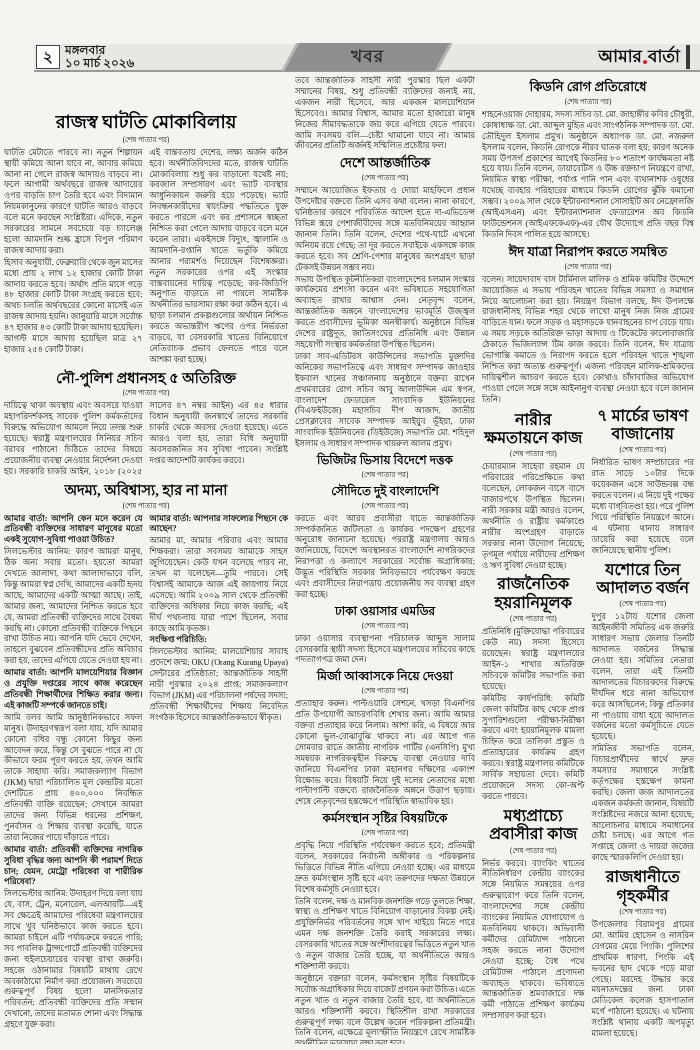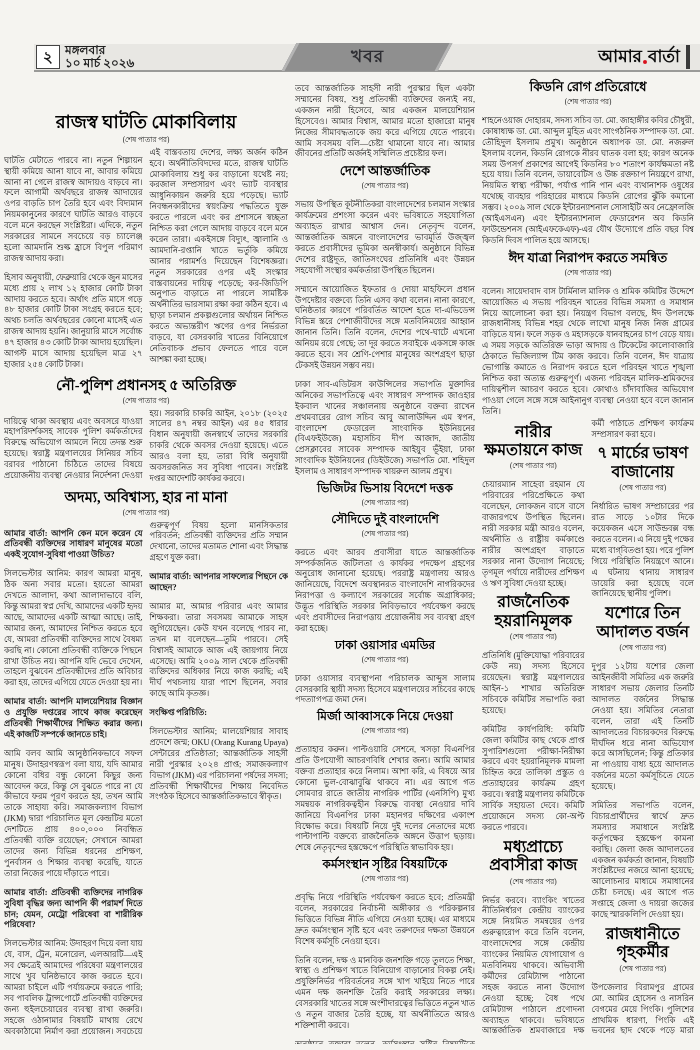--- a/index.html
+++ b/index.html
@@ -58,21 +58,21 @@
   .hl-xl{font-size:18px;margin-top:36px;}
   .hl-lg{font-size:14.5px;}
   .hl-md{font-size:13px;}
   .hl-sm{font-size:12px;}
   .hl-xs{font-size:16px;}
   .cont{
     text-align:center;font-size:7.2px;color:#222;margin:1px 0 2px 0;
   }
   .bp{
     font-size:8.3px;line-height:10.9px;text-align:justify;
-    margin:8px 0 1px 0;text-indent:0;word-spacing:-0.3px;
+    margin:0 0 1px 0;text-indent:0;word-spacing:-0.3px;
   }
   .bp.q{font-weight:bold;}
   .bp.widep{column-span:all;}
   .block-middle .bp{font-size:8.3px;}
 </style>
 </head>
 <body>
 
 <div class="hdr-wrap">
   <div class="hdr-strip">
@@ -114,22 +114,22 @@
     <p class="bp">সিলভেস্টার আনিম: উদাহরণ দিয়ে বলা যায় যে, বাস, ট্রেন, মনোরেল, এলআরটি—এই সব ক্ষেত্রেই আমাদের পরিষেবা মন্ত্রণালয়ের সাথে খুব ঘনিষ্ঠভাবে কাজ করতে হবে। আমরা চাইলে এটি পর্যায়ক্রমে করতে পারি; সব পাবলিক ট্রান্সপোর্টে প্রতিবন্ধী ব্যক্তিদের জন্য হুইলচেয়ারের ব্যবস্থা রাখা জরুরি। সহজে ওঠানামার বিষয়টি মাথায় রেখে অবকাঠামো নির্মাণ করা প্রয়োজন। সবচেয়ে গুরুত্বপূর্ণ বিষয় হলো মানসিকতার পরিবর্তন; প্রতিবন্ধী ব্যক্তিদের প্রতি সম্মান দেখানো, তাদের মতামত শোনা এবং সিদ্ধান্ত গ্রহণে যুক্ত করা।</p>
     <p class="bp q">আমার বার্তা: আপনার সাফল্যের পিছনে কে আছেন?</p>
     <p class="bp">আমার মা, আমার পরিবার এবং আমার শিক্ষকরা। তারা সবসময় আমাকে সাহস জুগিয়েছেন। কেউ যখন বলেছে পারব না, তখন মা বলেছেন—তুমি পারবে। সেই বিশ্বাসই আমাকে আজ এই জায়গায় নিয়ে এসেছে। আমি ২০০৯ সাল থেকে প্রতিবন্ধী ব্যক্তিদের অধিকার নিয়ে কাজ করছি; এই দীর্ঘ পথচলায় যারা পাশে ছিলেন, সবার কাছে আমি কৃতজ্ঞ।</p>
     <p class="bp q">সংক্ষিপ্ত পরিচিতি:</p>
     <p class="bp">সিলভেস্টার আনিম; মালয়েশিয়ার সাবাহ প্রদেশে জন্ম; OKU (Orang Kurang Upaya) সেন্টারের প্রতিষ্ঠাতা; আন্তর্জাতিক সাহসী নারী পুরস্কার ২০২৪ প্রাপ্ত; সমাজকল্যাণ বিভাগ (JKM) এর পরিচালনা পর্ষদের সদস্য; প্রতিবন্ধী শিক্ষার্থীদের শিক্ষায় নিবেদিত সংগঠক হিসেবে আন্তর্জাতিকভাবে স্বীকৃত।</p>
   </section>
 <section class="block block-middle" id="blk-middle">
     <p class="bp">তবে আন্তর্জাতিক সাহসী নারী পুরস্কার ছিল একটা সম্মানের বিষয়, শুধু প্রতিবন্ধী ব্যক্তিদের জন্যই নয়, একজন নারী হিসেবে, আর একজন মালয়েশিয়ান হিসেবেও। আমার বিশ্বাস, আমার মতো হাজারো মানুষ নিজের সীমাবদ্ধতাকে জয় করে এগিয়ে যেতে পারবে। আমি সবসময় বলি—চেষ্টা থামানো যাবে না। আমার জীবনের প্রতিটি অর্জনই সম্মিলিত প্রচেষ্টার ফল।</p>
     <h2 class="hl hl-md">দেশে আন্তর্জাতিক</h2>
     <div class="cont">(শেষ পাতার পর)</div>
+    <p class="bp">সম্মানে আয়োজিত ইফতার ও দোয়া মাহফিলে প্রধান উপদেষ্টার বক্তব্যে তিনি এসব কথা বলেন। নানা কারণে, ঘনিষ্ঠতার কারণে পরিবর্তিত আদেশ হতে দা-এভিডেন্স বিভিন্ন স্তরে পেশাজীবীদের সঙ্গে মতবিনিময়ের আহ্বান জানান তিনি। তিনি বলেন, দেশের পথে-ঘাটে এখনো অনিয়ম রয়ে গেছে; তা দূর করতে সবাইকে একসঙ্গে কাজ করতে হবে। সব শ্রেণি-পেশার মানুষের অংশগ্রহণ ছাড়া টেকসই উন্নয়ন সম্ভব নয়।</p>
     <p class="bp">সভায় উপস্থিত কূটনীতিকরা বাংলাদেশের চলমান সংস্কার কার্যক্রমের প্রশংসা করেন এবং ভবিষ্যতে সহযোগিতা অব্যাহত রাখার আশ্বাস দেন। নেতৃবৃন্দ বলেন, আন্তর্জাতিক অঙ্গনে বাংলাদেশের ভাবমূর্তি উজ্জ্বল করতে প্রবাসীদের ভূমিকা অনস্বীকার্য। অনুষ্ঠানে বিভিন্ন দেশের রাষ্ট্রদূত, জাতিসংঘের প্রতিনিধি এবং উন্নয়ন সহযোগী সংস্থার কর্মকর্তারা উপস্থিত ছিলেন।</p>
-    <p class="bp">সম্মানে আয়োজিত ইফতার ও দোয়া মাহফিলে প্রধান উপদেষ্টার বক্তব্যে তিনি এসব কথা বলেন। নানা কারণে, ঘনিষ্ঠতার কারণে পরিবর্তিত আদেশ হতে দা-এভিডেন্স বিভিন্ন স্তরে পেশাজীবীদের সঙ্গে মতবিনিময়ের আহ্বান জানান তিনি। তিনি বলেন, দেশের পথে-ঘাটে এখনো অনিয়ম রয়ে গেছে; তা দূর করতে সবাইকে একসঙ্গে কাজ করতে হবে। সব শ্রেণি-পেশার মানুষের অংশগ্রহণ ছাড়া টেকসই উন্নয়ন সম্ভব নয়।</p>
     <p class="bp">ঢাকা সাব-এডিটরস কাউন্সিলের সভাপতি মুক্তাদির অনিকের সভাপতিত্বে এবং সাধারণ সম্পাদক জাওহার ইকবাল খানের সঞ্চালনায় অনুষ্ঠানে বক্তব্য রাখেন প্রথমবারের রোগ সচিব আবু আলাউদ্দিন এম স্বপন, বাংলাদেশ ফেডারেল সাংবাদিক ইউনিয়নের (বিএফইউজে) মহাসচিব দীপ আজাদ, জাতীয় প্রেসক্লাবের সাবেক সম্পাদক আইয়ুব ভূঁইয়া, ঢাকা সাংবাদিক ইউনিয়নের (ডিইউজে) সভাপতি মো. শহিদুল ইসলাম ও সাধারণ সম্পাদক খায়রুল আলম প্রমুখ।</p>
     <h2 class="hl hl-sm">ভিজিটর ভিসায় বিদেশে দত্তক</h2>
     <div class="cont">(শেষ পাতার পর)</div>
     <h2 class="hl hl-sm">সৌদিতে দুই বাংলাদেশি</h2>
     <div class="cont">(শেষ পাতার পর)</div>
     <p class="bp">করতে এবং আরব প্রবাসীরা যাতে আন্তর্জাতিক সম্পর্কজনিত জটিলতা ও কার্যকর পদক্ষেপ গ্রহণের অনুরোধ জানানো হয়েছে। পররাষ্ট্র মন্ত্রণালয় আরও জানিয়েছে, বিদেশে অবস্থানরত বাংলাদেশি নাগরিকদের নিরাপত্তা ও কল্যাণে সরকারের সর্বোচ্চ অগ্রাধিকার; উদ্ভূত পরিস্থিতি সরকার নিবিড়ভাবে পর্যবেক্ষণ করছে এবং প্রবাসীদের নিরাপত্তায় প্রয়োজনীয় সব ব্যবস্থা গ্রহণ করা হচ্ছে।</p>
     <h2 class="hl hl-sm">ঢাকা ওয়াসার এমডির</h2>
     <div class="cont">(শেষ পাতার পর)</div>
     <p class="bp">ঢাকা ওয়াসার ব্যবস্থাপনা পরিচালক আব্দুস সালাম বেসরকারি স্থায়ী সদস্য হিসেবে মন্ত্রণালয়ের সচিবের কাছে পদত্যাগপত্র জমা দেন।</p>
     <h2 class="hl hl-sm">মির্জা আব্বাসকে নিয়ে দেওয়া</h2>

